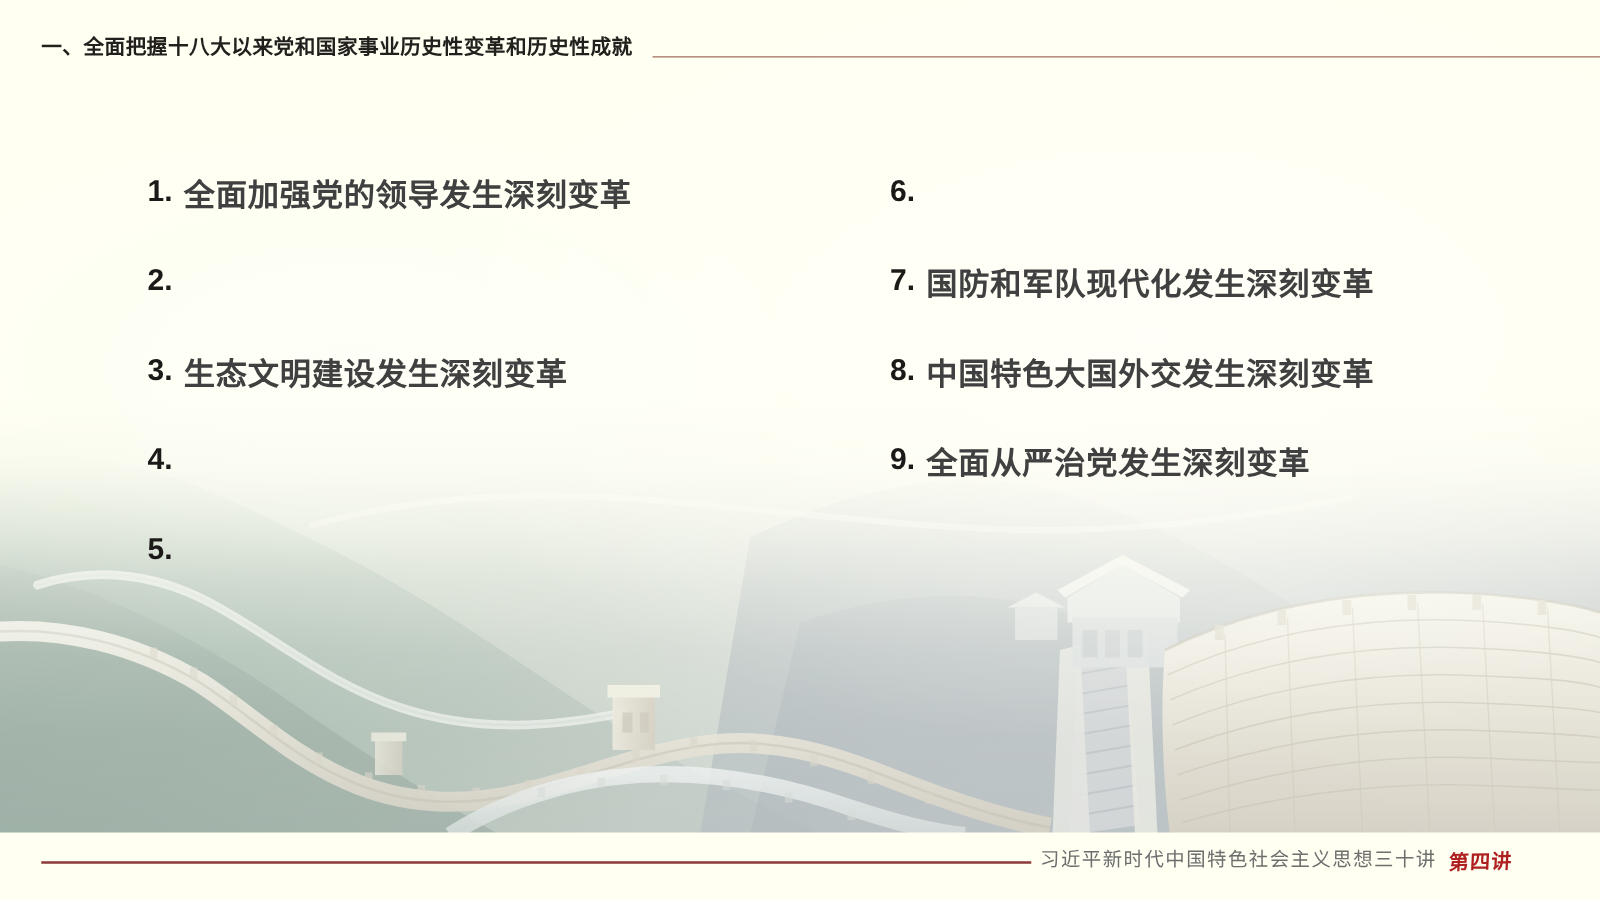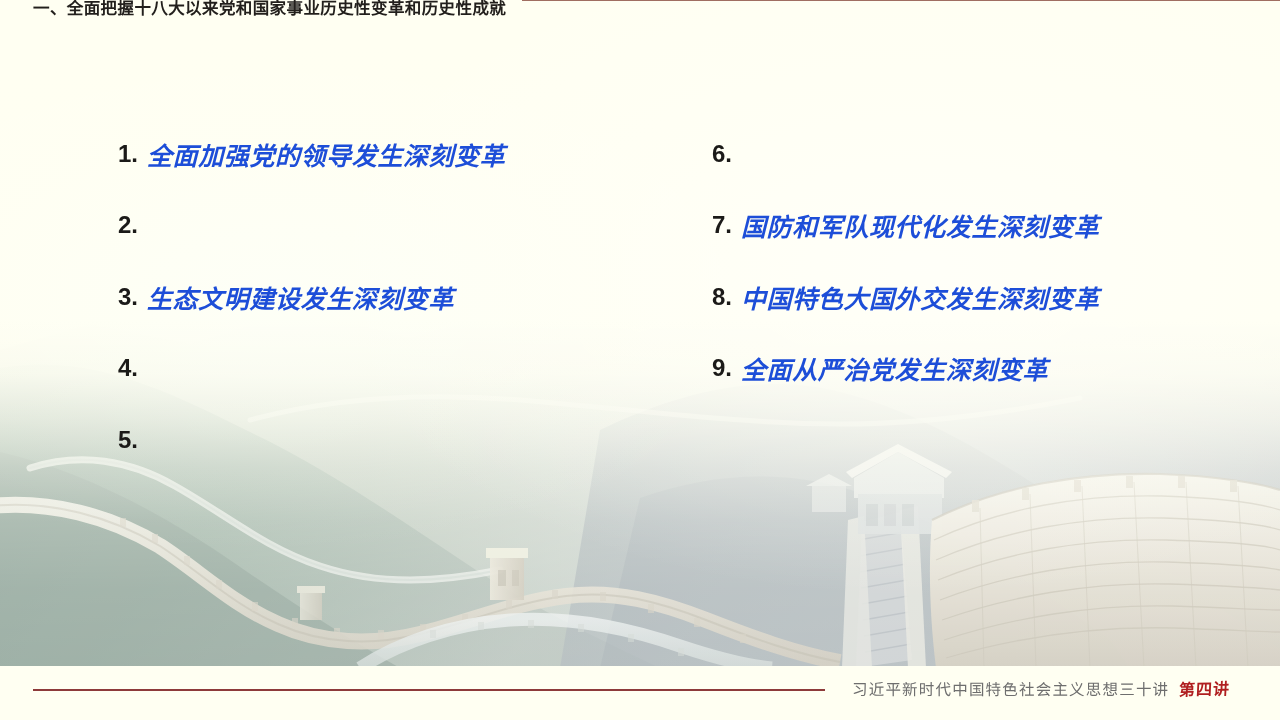--- a/index.html
+++ b/index.html
@@ -71,21 +71,21 @@
   }
 
   
   .header {
     position: absolute;
     left: 0; top: 0;
     width: 1280px;
     height: 46px;
     z-index: 10;
     display: flex;
-    align-items: flex-start;
+    align-items: flex-end;
   }
   .header-title {
     margin-left: 33px;
     font-size: 16.5px;
     font-weight: bold;
     color: #221f1c;
     letter-spacing: 0.4px;
     white-space: nowrap;
     line-height: 1;
   }
@@ -122,23 +122,22 @@
   .item-num {
     font-size: 24px;
     font-weight: bold;
     color: #1b1a18;
     margin-right: 9px;
     letter-spacing: 0;
   }
   .item-text {
     font-size: 25px;
     font-weight: bold;
-    color: #1d4ed8;
+    color: #404040;
     letter-spacing: 0.6px;
-    font-style: italic;
   }
 
   
   .footer {
     position: absolute;
     left: 0;
     top: 676px;
     width: 1280px;
     height: 28px;
     z-index: 20;
@@ -146,25 +145,25 @@
     align-items: center;
   }
   .footer-rule {
     height: 1.6px;
     background: #8d3a3a;
     margin-left: 33px;
     width: 792px;
     flex: 0 0 auto;
   }
   .footer-title {
-    margin-left: 27px;
+    margin-left: 7px;
     font-size: 15.5px;
     color: #6e6e6e;
     letter-spacing: 1.2px;
-    font-family: Liberation Sans, sans-serif;
+    font-family: Liberation Mono, monospace;
     white-space: nowrap;
     line-height: 1;
   }
   .footer-chapter {
     margin-left: 10px;
     font-size: 16px;
     font-weight: bold;
     color: #b01f20;
     letter-spacing: 1px;
     font-family: "DejaVu Serif", "Liberation Serif", serif;

